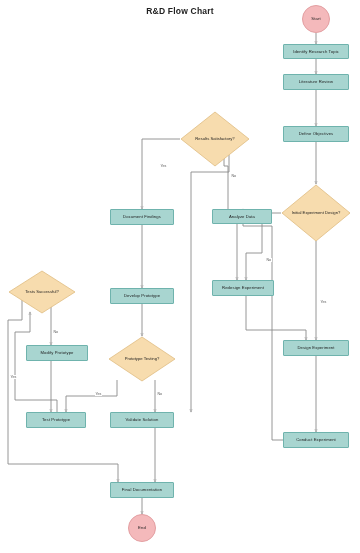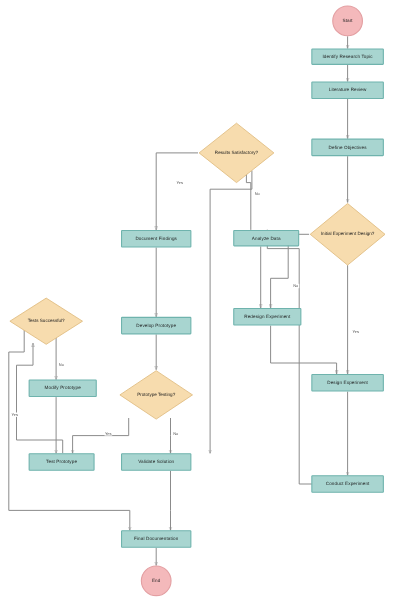--- a/index.html
+++ b/index.html
@@ -95,20 +95,21 @@
     fill: none;
     stroke: #8a8a8a;
     stroke-width: 0.9;
   }
 </style>
 </head>
 <body>
 
 <div id="canvas">
 
+  <div class="title">R&amp;D Flow Chart</div>
 
   <svg class="links" viewBox="0 0 360 553">
     <defs>
       <marker id="arrow" viewBox="0 0 10 10" refX="8.5" refY="5" markerWidth="4.2" markerHeight="4.2" orient="auto-start-reverse">
         <path d="M 0 1.5 L 9 5 L 0 8.5 z" fill="#2b2b2b" stroke="none"></path>
       </marker>
     </defs>
 
     <path d="M 316 33 L 316 44" marker-end="url(#arrow)"></path>
 

